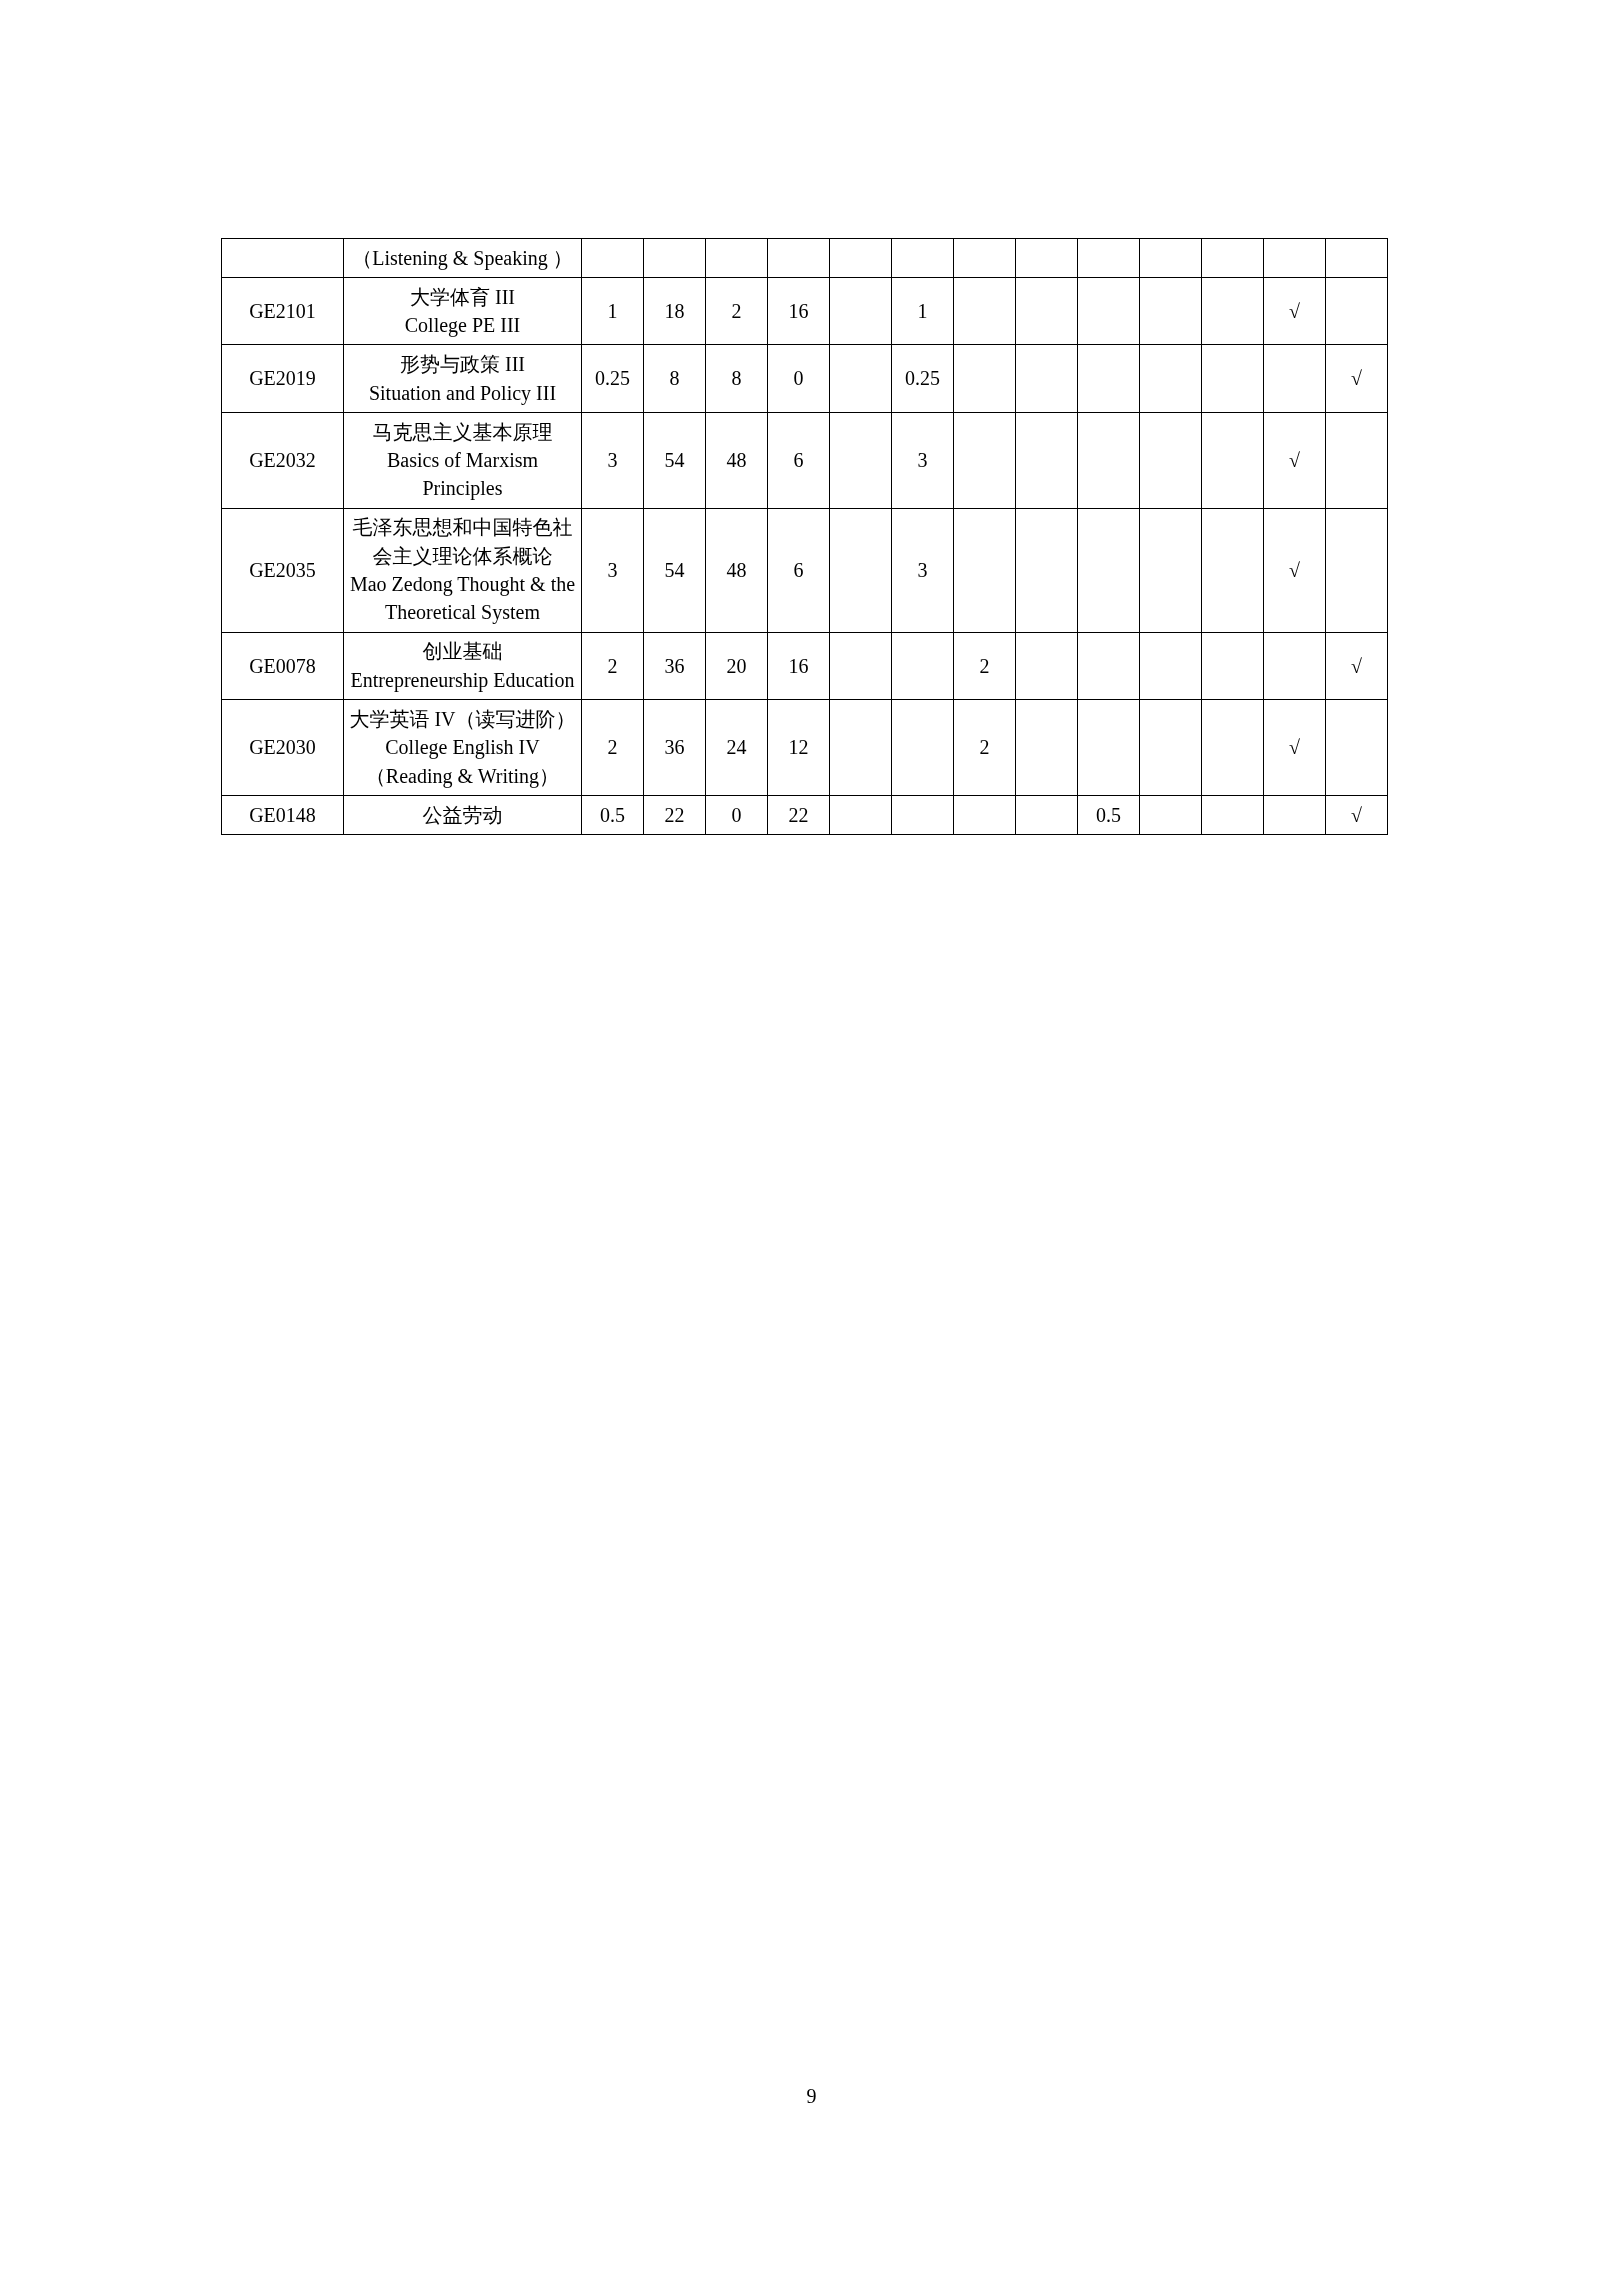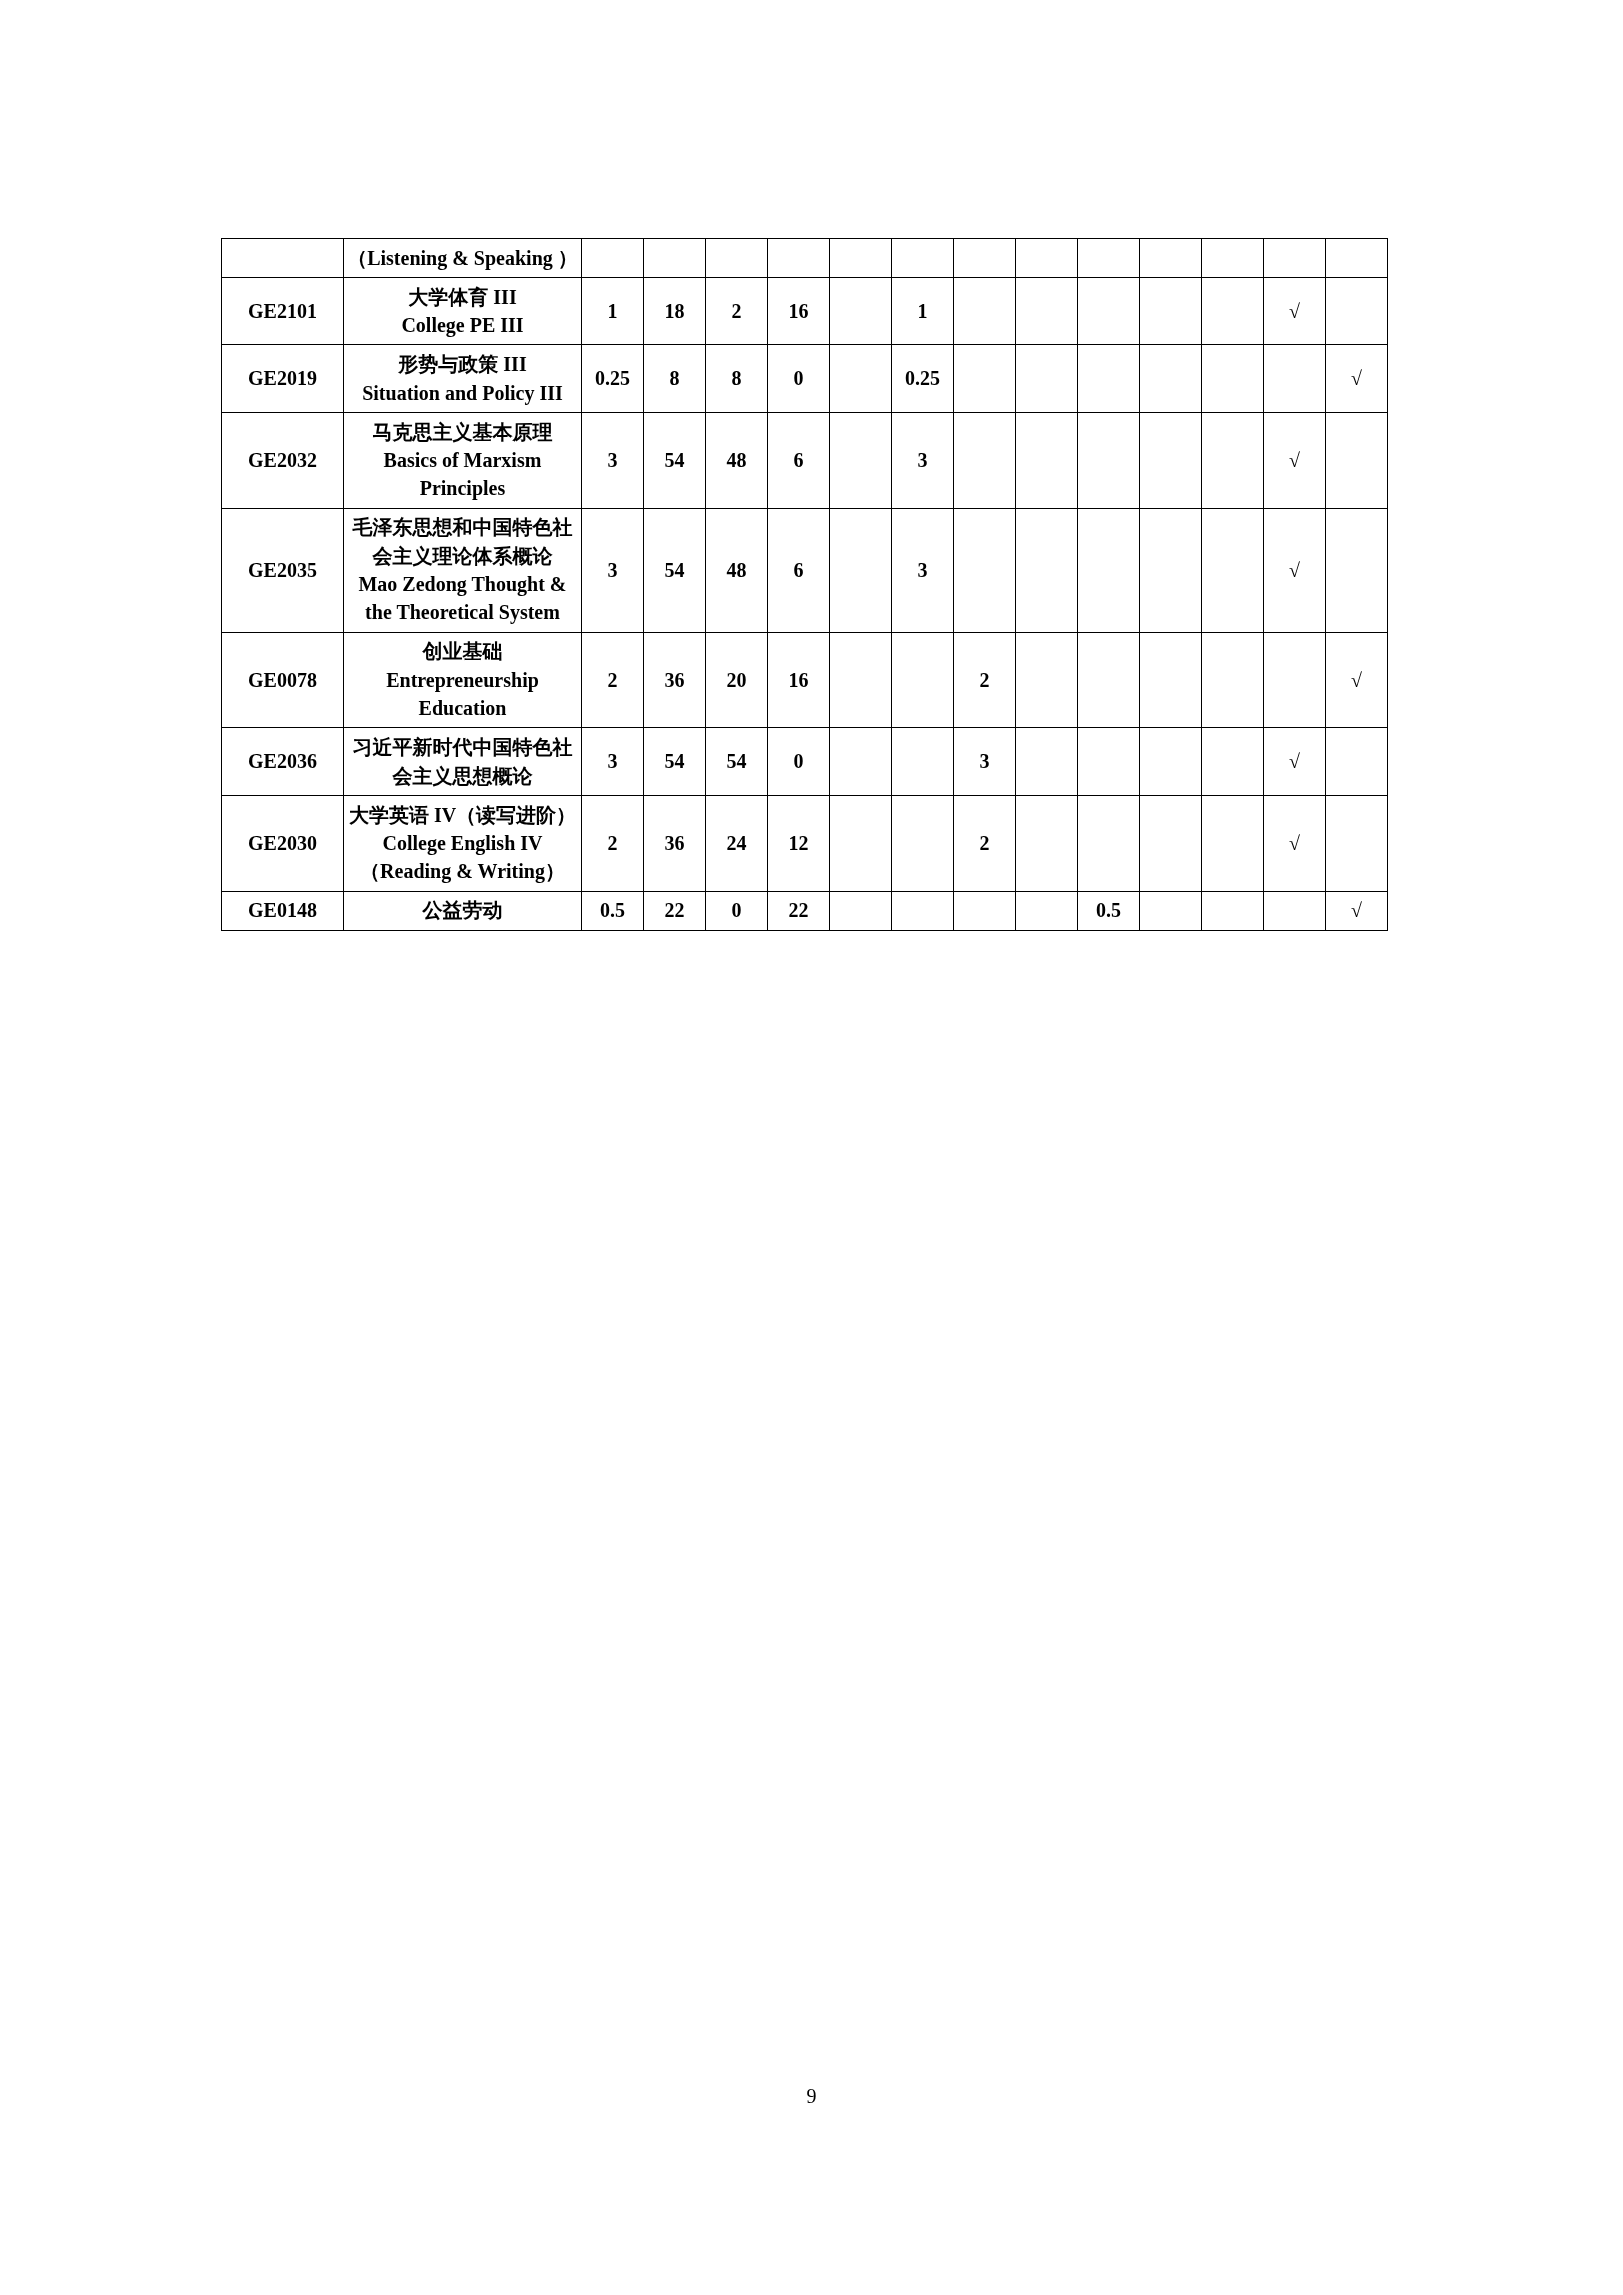--- a/index.html
+++ b/index.html
@@ -25,21 +25,20 @@
   .table-wrap {
     position: absolute;
     left: 221px;
     top: 238px;
     width: 1181px;
   }
   table.course-table {
     border-collapse: collapse;
     table-layout: fixed;
     width: 971px;
-    font-weight: bold;
   }
   table.course-table td {
     border: 1.6px solid #000000;
     padding: 4.8px 3.2px;
     text-align: center;
     vertical-align: middle;
     font-size: 20px;
     line-height: 1.42;
     font-family: "Liberation Serif", "DejaVu Serif", serif;
   }
@@ -198,37 +197,20 @@
             <td></td>
             <td>2</td>
             <td></td>
             <td></td>
             <td></td>
             <td></td>
             <td></td>
             <td class="check">√</td>
           </tr>
           <tr>
-            <td>GE2036</td>
-            <td class="cell-name">习近平新时代中国特色社会主义思想概论</td>
-            <td>3</td>
-            <td>54</td>
-            <td>54</td>
-            <td>0</td>
-            <td></td>
-            <td></td>
-            <td>3</td>
-            <td></td>
-            <td></td>
-            <td></td>
-            <td></td>
-            <td class="check">√</td>
-            <td></td>
-          </tr>
-          <tr>
             <td>GE2030</td>
             <td class="cell-name">大学英语 IV（读写进阶）<br>College English IV （Reading &amp; Writing）</td>
             <td>2</td>
             <td>36</td>
             <td>24</td>
             <td>12</td>
             <td></td>
             <td></td>
             <td>2</td>
             <td></td>

